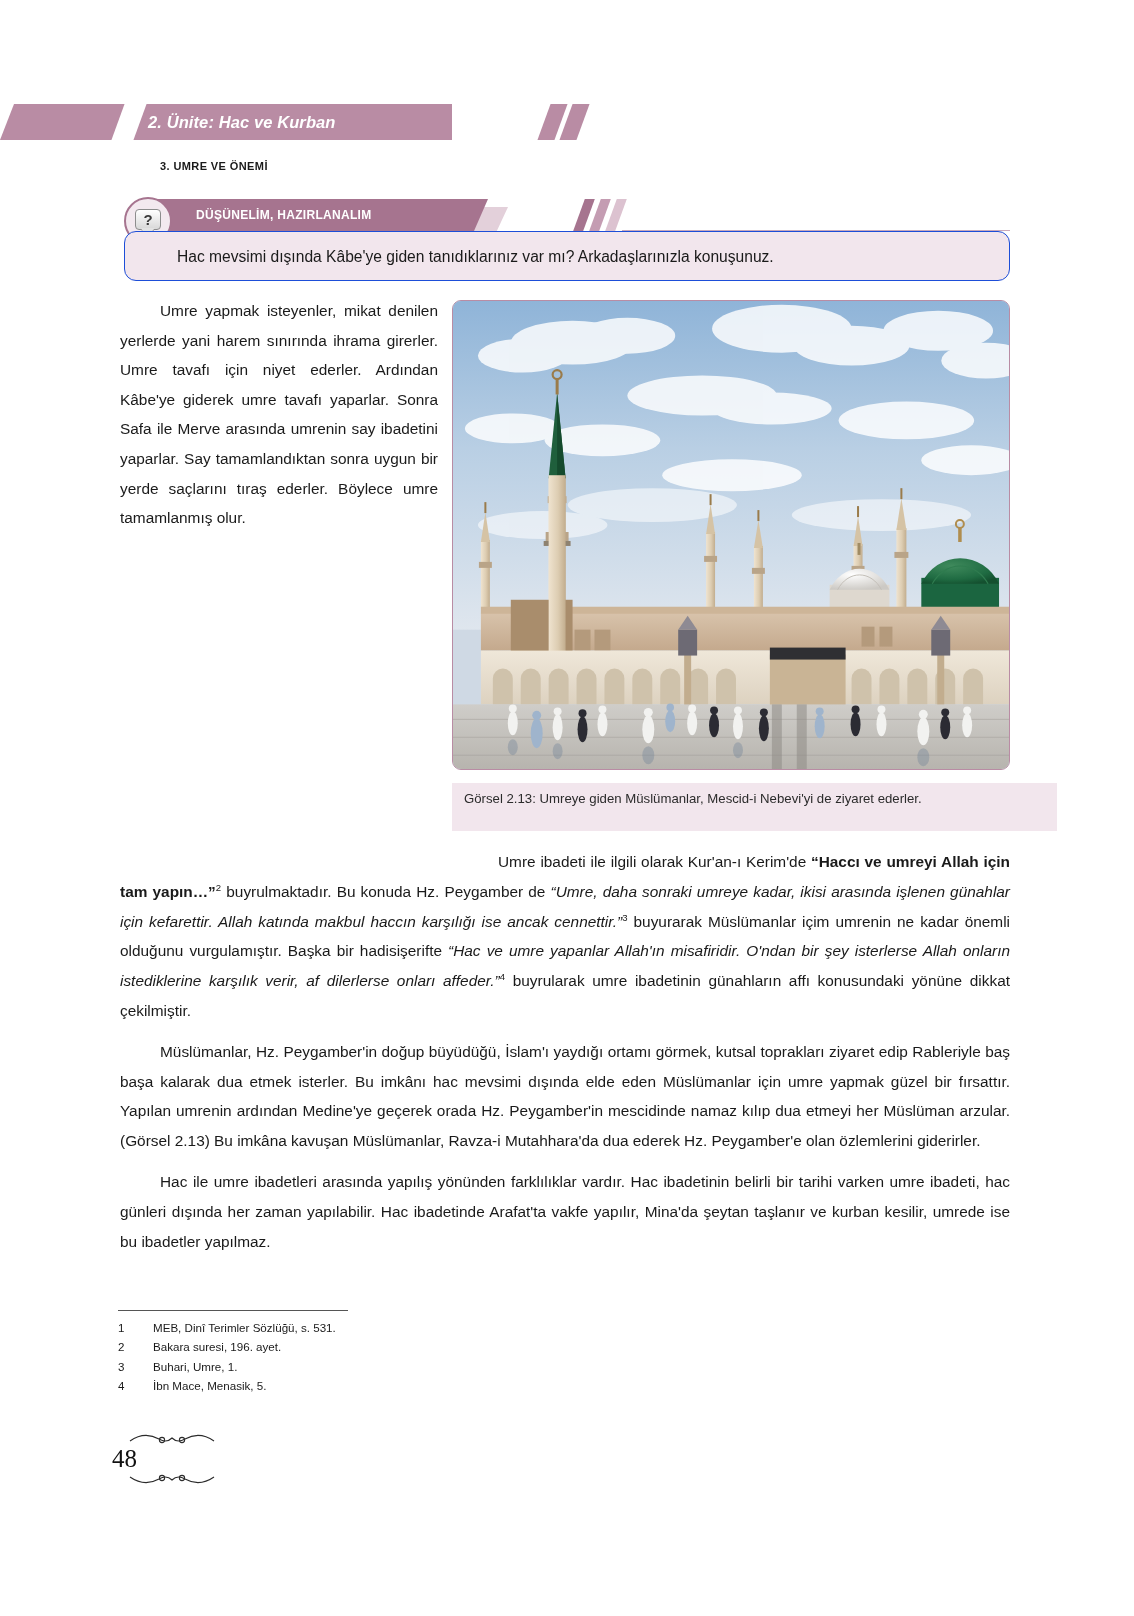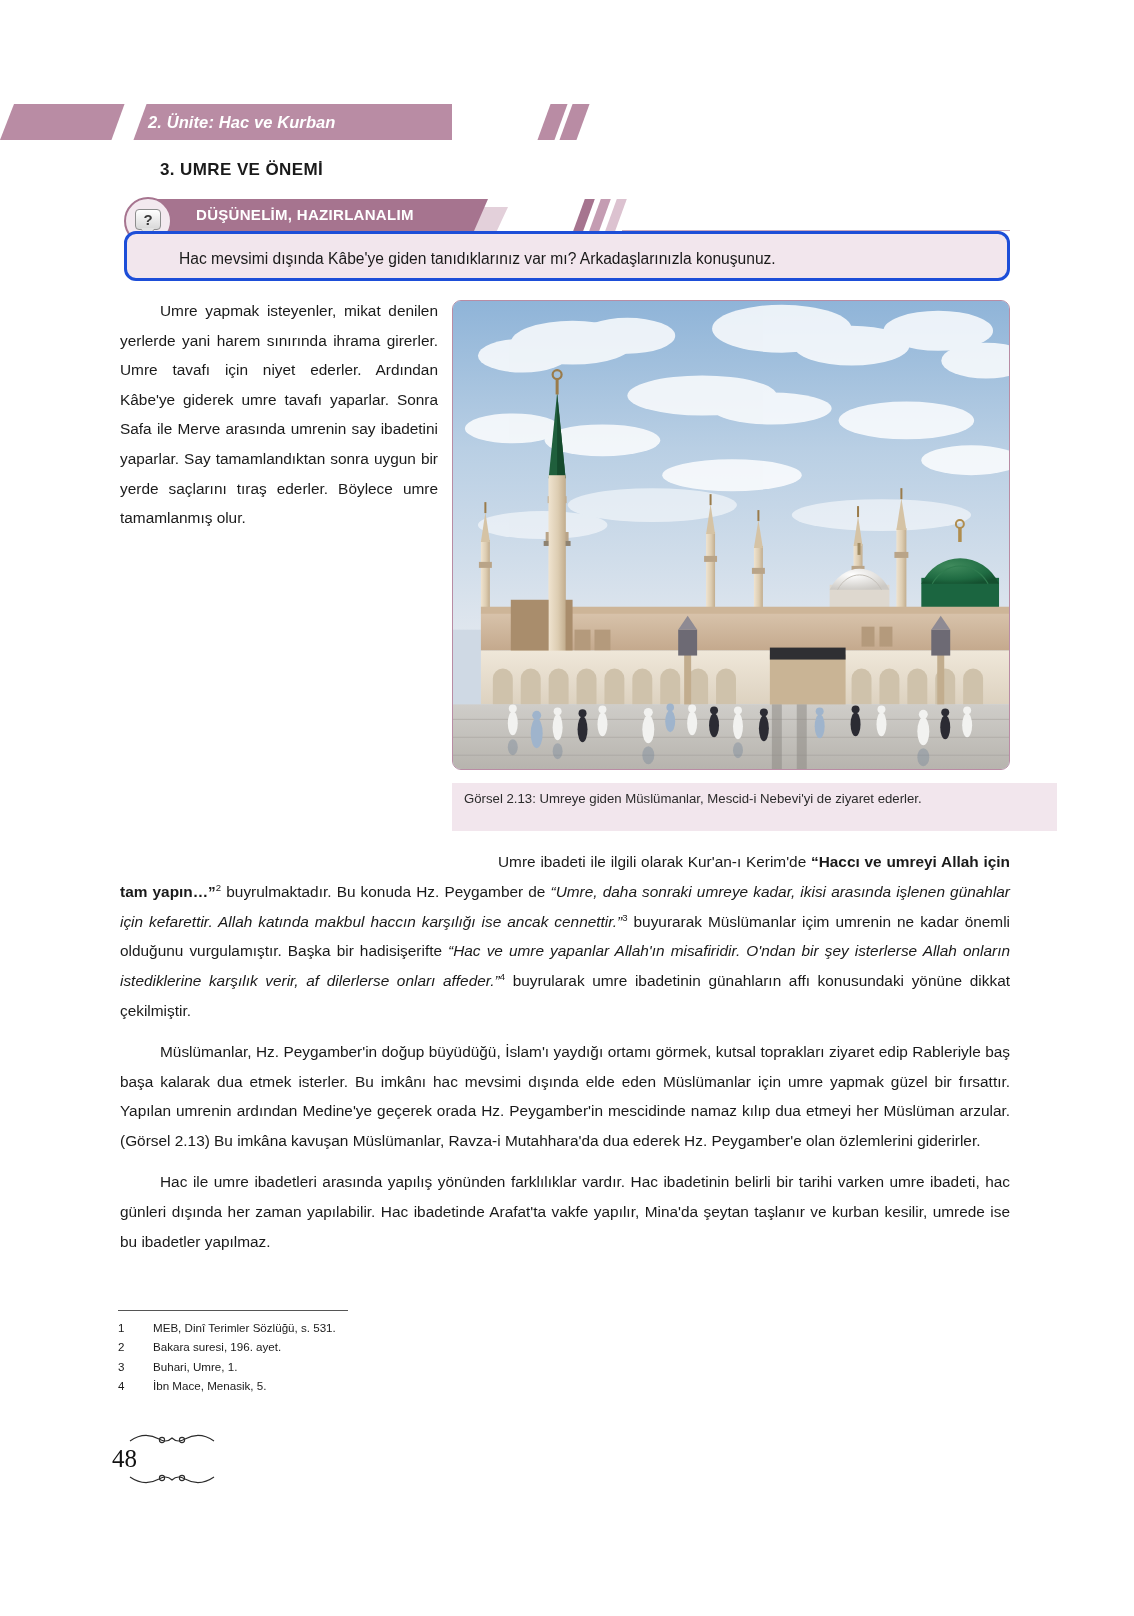--- a/index.html
+++ b/index.html
@@ -56,21 +56,21 @@
     background: #b98ca4;
     transform: skewX(-20deg);
   }
   .banner-chev.c1 { left: 544px; }
   .banner-chev.c2 { left: 566px; }
 
   
   .section-title {
     position: absolute;
     top: 160px; left: 160px;
-    font-size: 17px;
+    font-size: 11px;
     font-weight: bold;
     letter-spacing: .4px;
   }
 
   
   .act-wrap {
     position: absolute;
     top: 199px; left: 124px;
     width: 886px; height: 38px;
   }
@@ -87,21 +87,21 @@
     top: 0; left: 34px;
     width: 330px; height: 32px;
     background: #a6748f;
     -webkit-clip-path: polygon(0 0, 100% 0, calc(100% - 14px) 100%, 0 100%);
     clip-path: polygon(0 0, 100% 0, calc(100% - 14px) 100%, 0 100%);
   }
   .act-label {
     position: absolute;
     top: 0; left: 72px;
     height: 32px; line-height: 32px;
-    font-size: 15px;
+    font-size: 12px;
     font-weight: bold;
     color: #ffffff;
     letter-spacing: .3px;
     white-space: nowrap;
     text-align: right;
   }
   .act-chev {
     position: absolute;
     top: 0;
     height: 32px; width: 10px;
@@ -153,21 +153,21 @@
     border-top: 10px solid #e2e2e2;
     filter: drop-shadow(0 1px 0 #8d8d8d);
   }
 
   
   .qbox {
     position: absolute;
     top: 231px; left: 124px;
     width: 886px; height: 50px;
     background: #f2e6ed;
-    border: 3px solid #1d4ed8;
+    border: 1px solid #1d4ed8;
     border-radius: 12px;
   }
   .qbox-text {
     position: absolute;
     top: 14px; left: 52px;
     right: 18px;
     font-size: 15.6px;
     line-height: 22px;
   }
 

